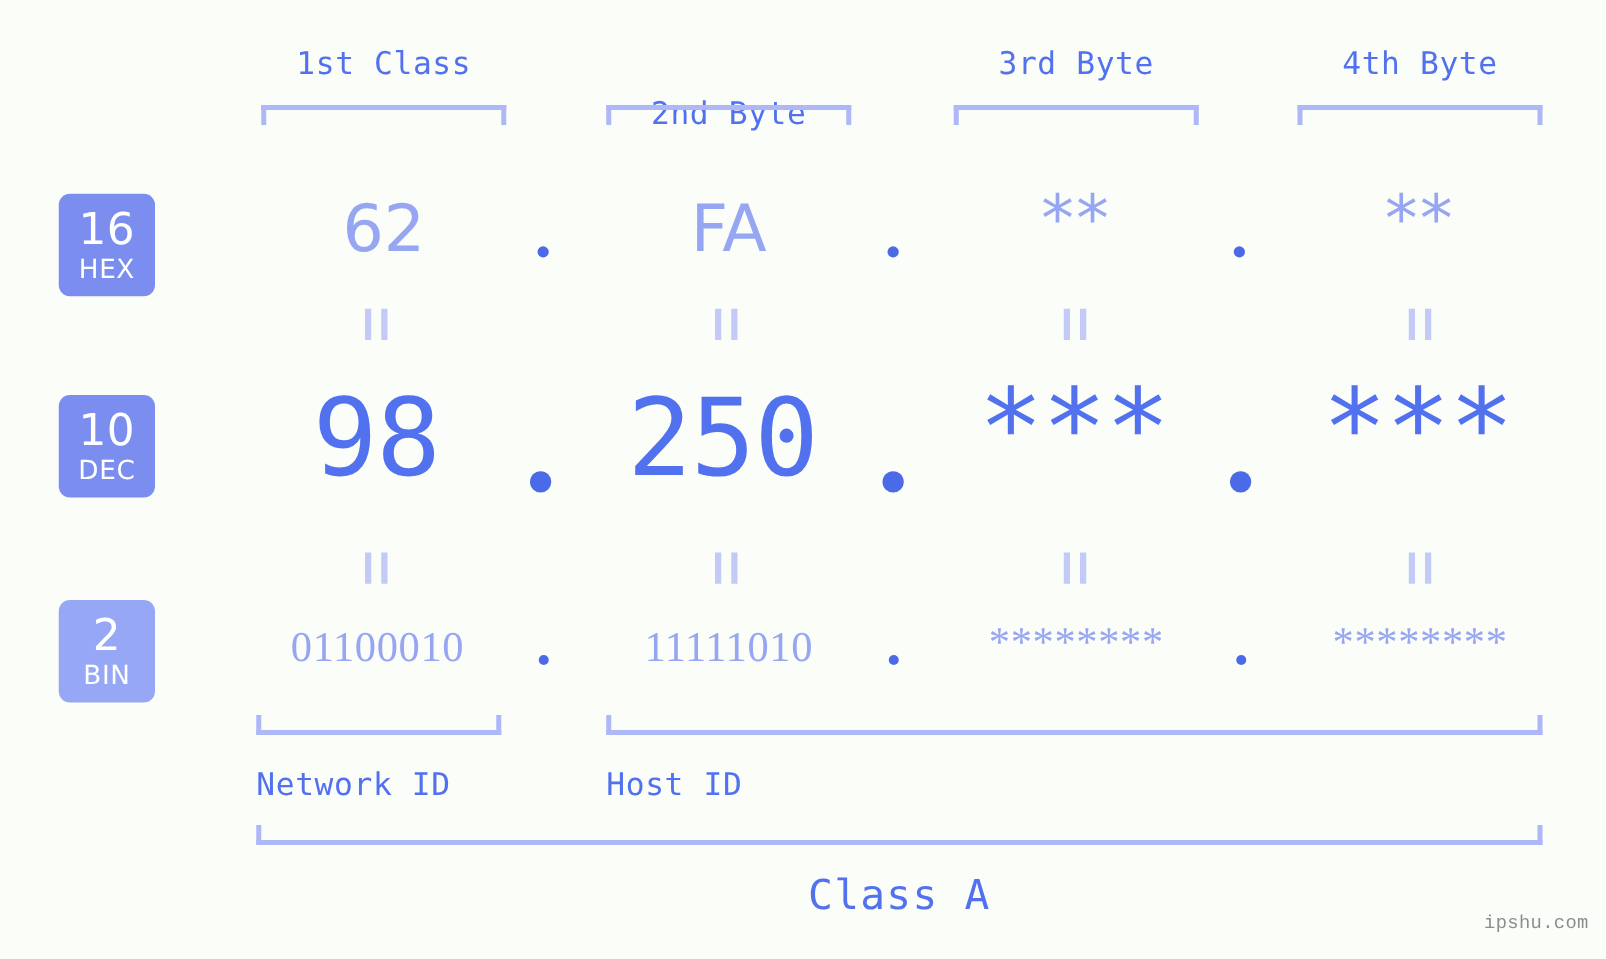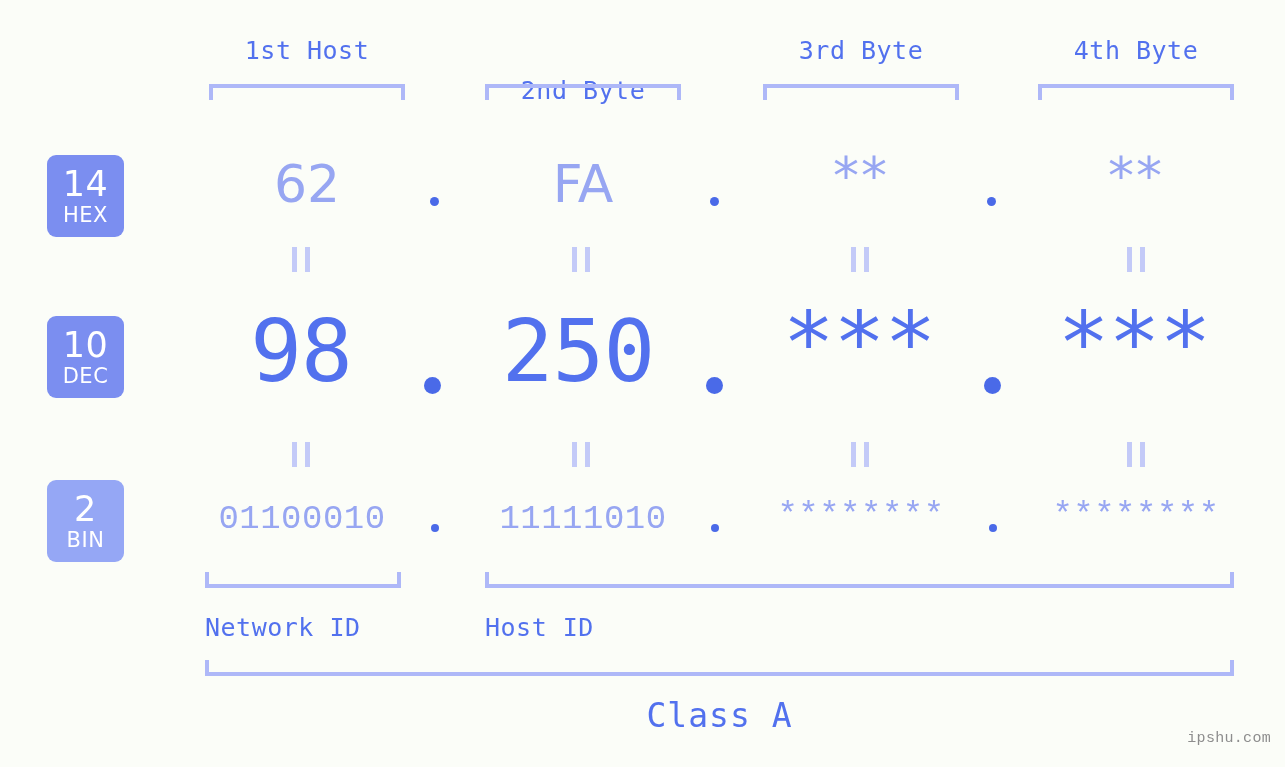--- a/index.html
+++ b/index.html
@@ -103,21 +103,21 @@
 
   .dec-val {
     font-family: "DejaVu Sans Mono", monospace;
     font-size: 86px;
     color: #5271ee;
     font-weight: 400;
     letter-spacing: -1px;
   }
 
   .bin-val {
-    font-family: Liberation Mono, monospace;
+    font-family: Liberation Serif, serif;
     font-size: 34px;
     color: #97a6f2;
     font-weight: 400;
     letter-spacing: 0.5px;
   }
 
   
   .dot {
     position: absolute;
     border-radius: 50%;
@@ -171,32 +171,32 @@
     font-family: Liberation Mono, monospace;
     font-size: 15px;
     letter-spacing: 0.3px;
   }
 </style>
 </head>
 <body>
 
 <div id="stage">
 
-  <div class="byte-header" style="left:209px; width:196px;">1st Host</div>
+  <div class="byte-header" style="left:209px; width:196px;">1st Class</div>
   <div class="byte-header" style="left:485px; width:196px;margin-top:40px;">2nd Byte</div>
   <div class="byte-header" style="left:763px; width:196px;">3rd Byte</div>
   <div class="byte-header" style="left:1038px; width:196px;">4th Byte</div>
 
   <div class="bracket-top" style="left:209px; top:84px; width:196px;"></div>
   <div class="bracket-top" style="left:485px; top:84px; width:196px;"></div>
   <div class="bracket-top" style="left:763px; top:84px; width:196px;"></div>
   <div class="bracket-top" style="left:1038px; top:84px; width:196px;"></div>
 
   <div class="badge" style="top:155px; background:#7b8ef0;">
-    <span class="num">14</span>
+    <span class="num">16</span>
     <span class="unit">HEX</span>
   </div>
   <div class="badge" style="top:316px; background:#7b8ef0;">
     <span class="num">10</span>
     <span class="unit">DEC</span>
   </div>
   <div class="badge" style="top:480px; background:#95a7f5;">
     <span class="num">2</span>
     <span class="unit">BIN</span>
   </div>

